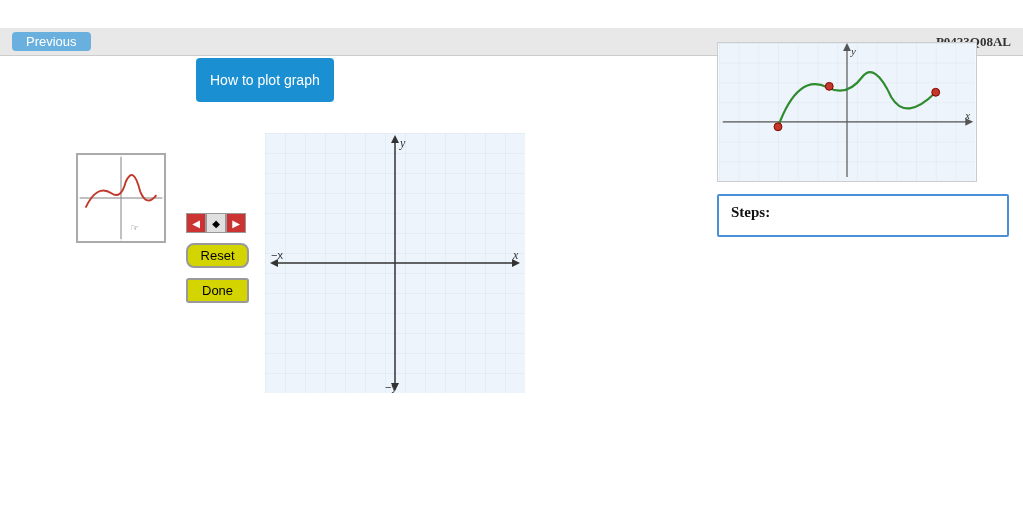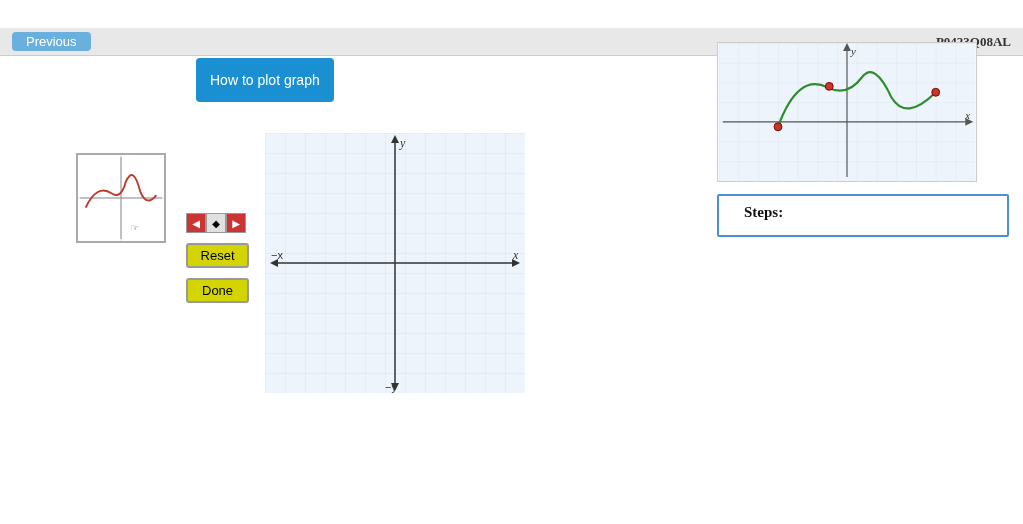--- a/index.html
+++ b/index.html
@@ -126,21 +126,21 @@
       width: 20px;
       height: 20px;
     }
     .arrow-btn.left { grid-column: 1; grid-row: 2; background: #cc3333; color: #fff; }
     .arrow-btn.center { grid-column: 2; grid-row: 2; background: #e0e0e0; }
     .arrow-btn.right { grid-column: 3; grid-row: 2; background: #cc3333; color: #fff; }
 
     .reset-btn {
       background: #d4d400;
       border: 2px solid #999;
-      border-radius: 3px;
+      border-radius: 8px;
       padding: 3px 10px;
       font-size: 13px;
       cursor: pointer;
       font-family: Arial, sans-serif;
     }
     .done-btn {
       background: #d4d400;
       border: 2px solid #999;
       border-radius: 3px;
       padding: 3px 14px;
@@ -188,21 +188,20 @@
       border: 2px solid #4a90d9;
       border-radius: 2px;
       padding: 8px 12px;
       background: #fff;
     }
     .steps-title {
       font-size: 15px;
       font-weight: bold;
       color: #111;
       margin-bottom: 6px;
-      margin-left: 13px;
     }
     .steps-list {
       list-style: disc;
       padding-left: 18px;
       font-size: 13px;
       line-height: 1.6;
       color: #111;
       font-family: Arial, sans-serif;
     }
     .steps-list li {

